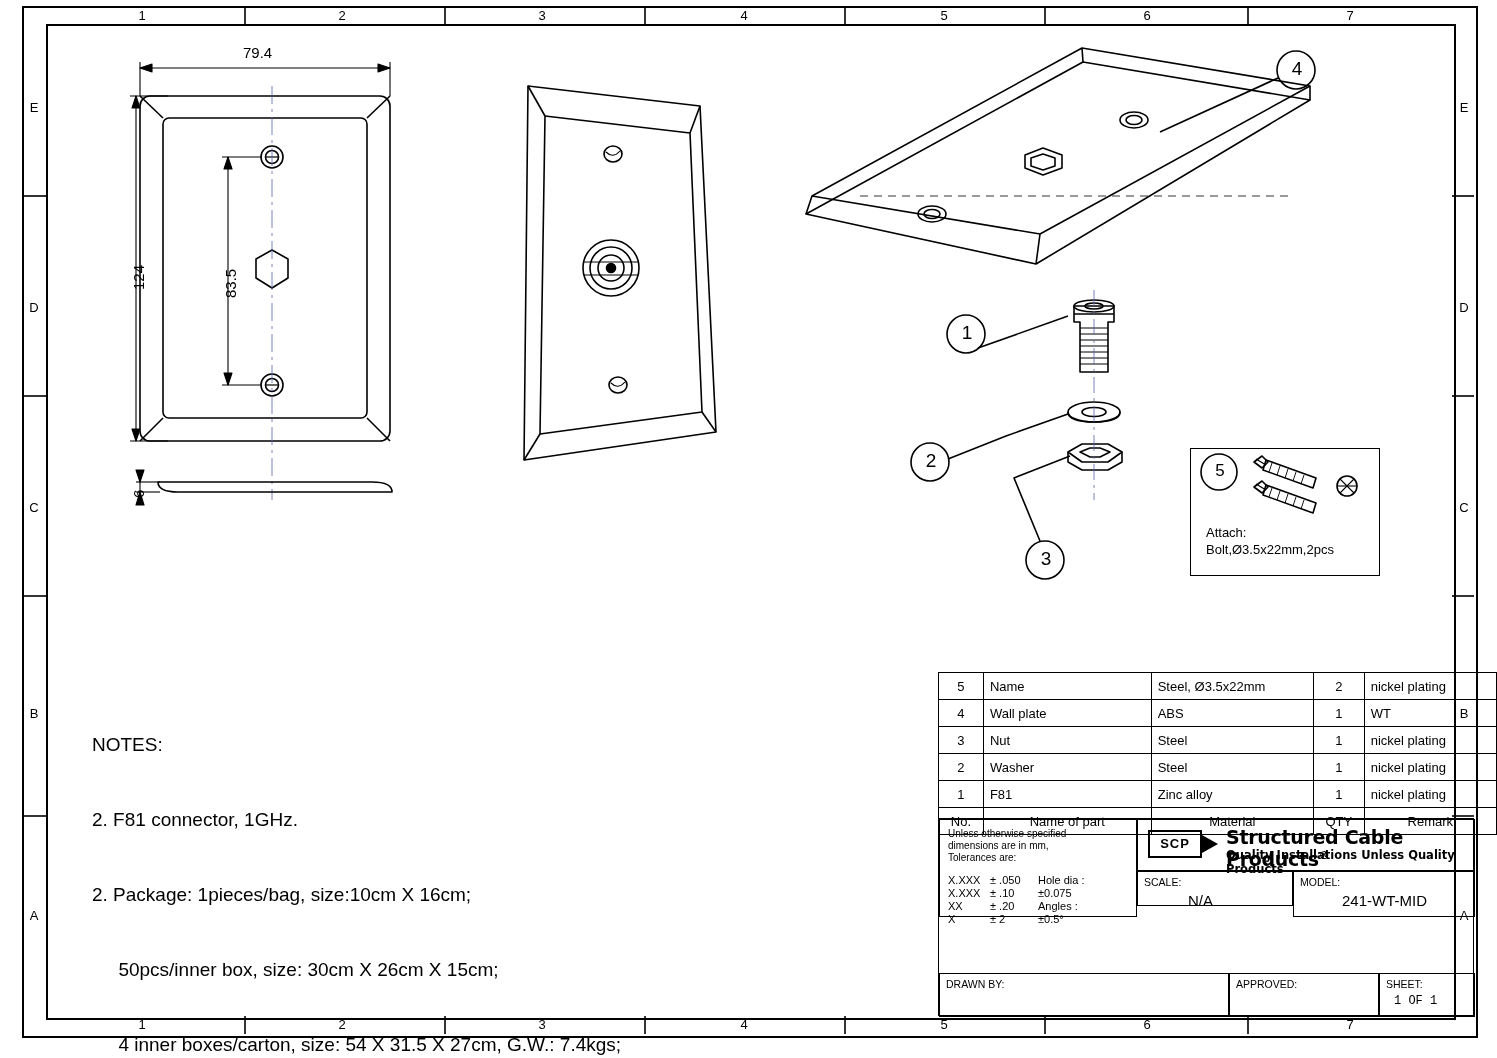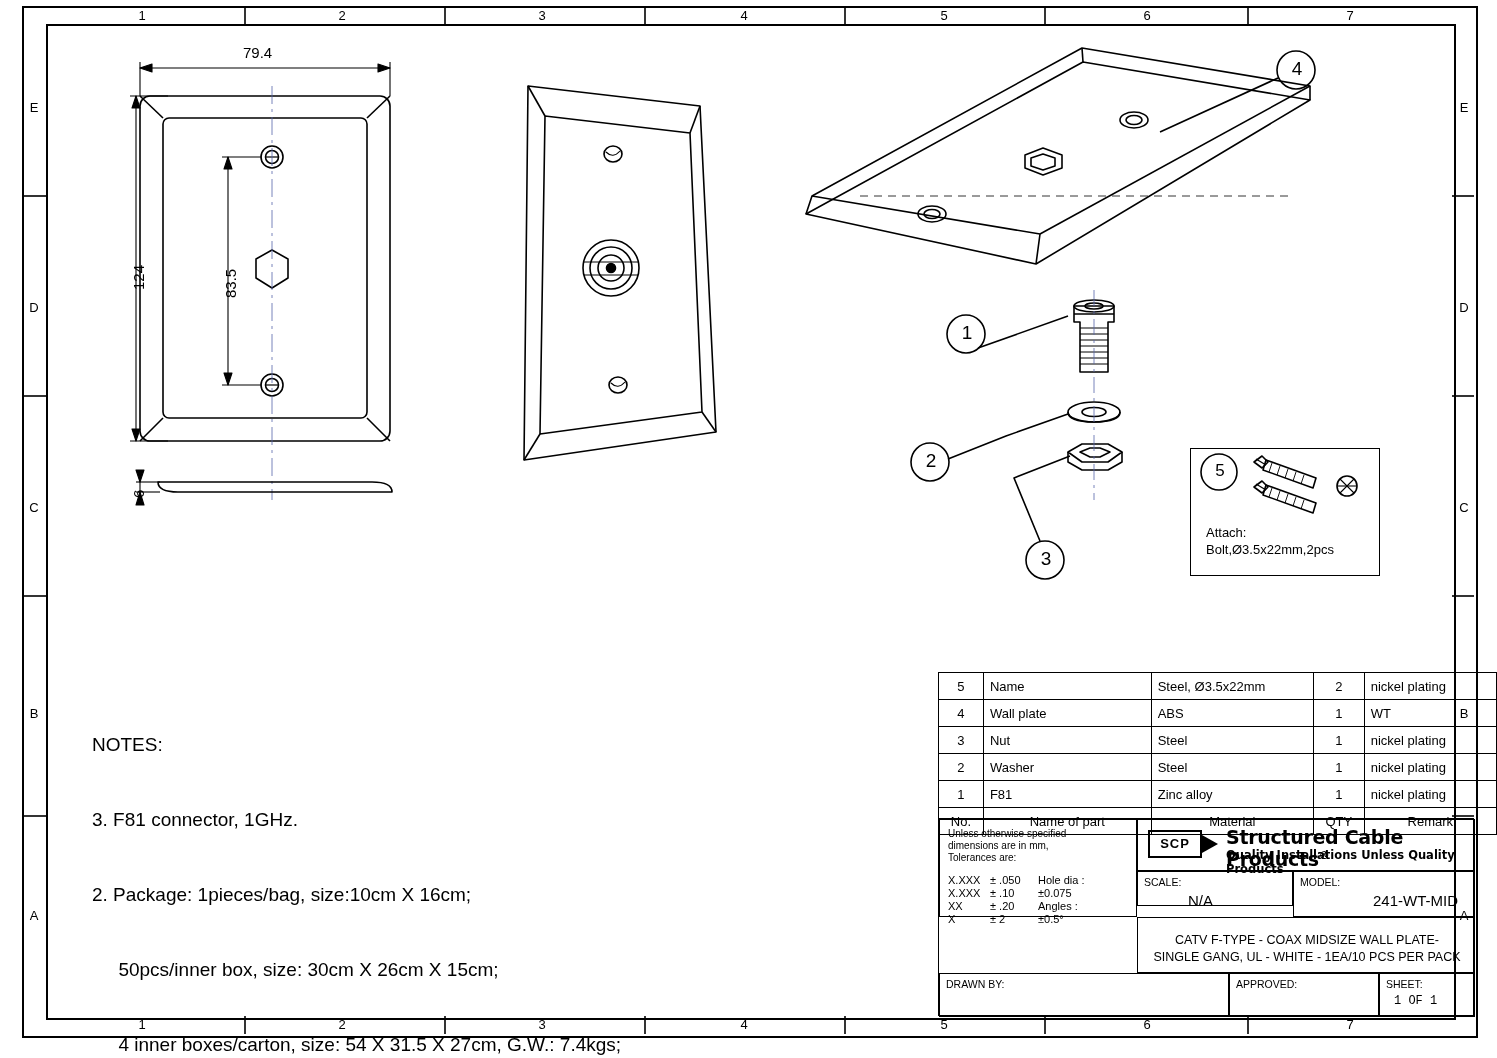--- a/index.html
+++ b/index.html
@@ -311,21 +311,21 @@
   <div class="balloon-num" style="left:1209px;top:461px;width:22px;font-size:17px;">5</div>
 
   <div class="attach-box"></div>
   <div class="attach-txt">
     <div>Attach:</div>
     <div>Bolt,Ø3.5x22mm,2pcs</div>
   </div>
 
   <div class="notes">
     <div>NOTES:</div>
-    <div>3. F81 connector, 1GHz.</div>
+    <div>2. F81 connector, 1GHz.</div>
     <div>2. Package: 1pieces/bag, size:10cm X 16cm;</div>
     <div>     50pcs/inner box, size: 30cm X 26cm X 15cm;</div>
     <div>     4 inner boxes/carton, size: 54 X 31.5 X 27cm, G.W.: 7.4kgs;</div>
     
     
   </div>
 
   <table class="ptable">
     <tbody>
         <tr>
@@ -402,27 +402,23 @@
       <div class="scp-tag">Quality Installations Unless Quality Products</div>
     </div>
 
     <div class="cellbox scale-block">
       <div class="lbl">SCALE:</div>
       <div class="val" style="left:50px;top:20px;">N/A</div>
     </div>
 
     <div class="cellbox model-block">
       <div class="lbl">MODEL:</div>
-      <div class="val" style="left:48px;top:20px;margin-left:31px;">241-WT-MID</div>
-    </div>
-
-    <div class="cellbox desc-block">
-      <div class="desc-txt" style="white-space:pre-line;">CATV F-TYPE - COAX MIDSIZE WALL PLATE-
-SINGLE GANG, UL - WHITE - 1EA/10 PCS PER PACK</div>
-    </div>
+      <div class="val" style="left:48px;top:20px;">241-WT-MID</div>
+    </div>
+
 
     <div class="cellbox drawn-block">
       <div class="lbl">DRAWN BY:</div>
       <div class="val" style="left:90px;top:18px;"></div>
     </div>
 
     <div class="cellbox appr-block">
       <div class="lbl">APPROVED:</div>
       <div class="val" style="left:80px;top:18px;"></div>
     </div>

